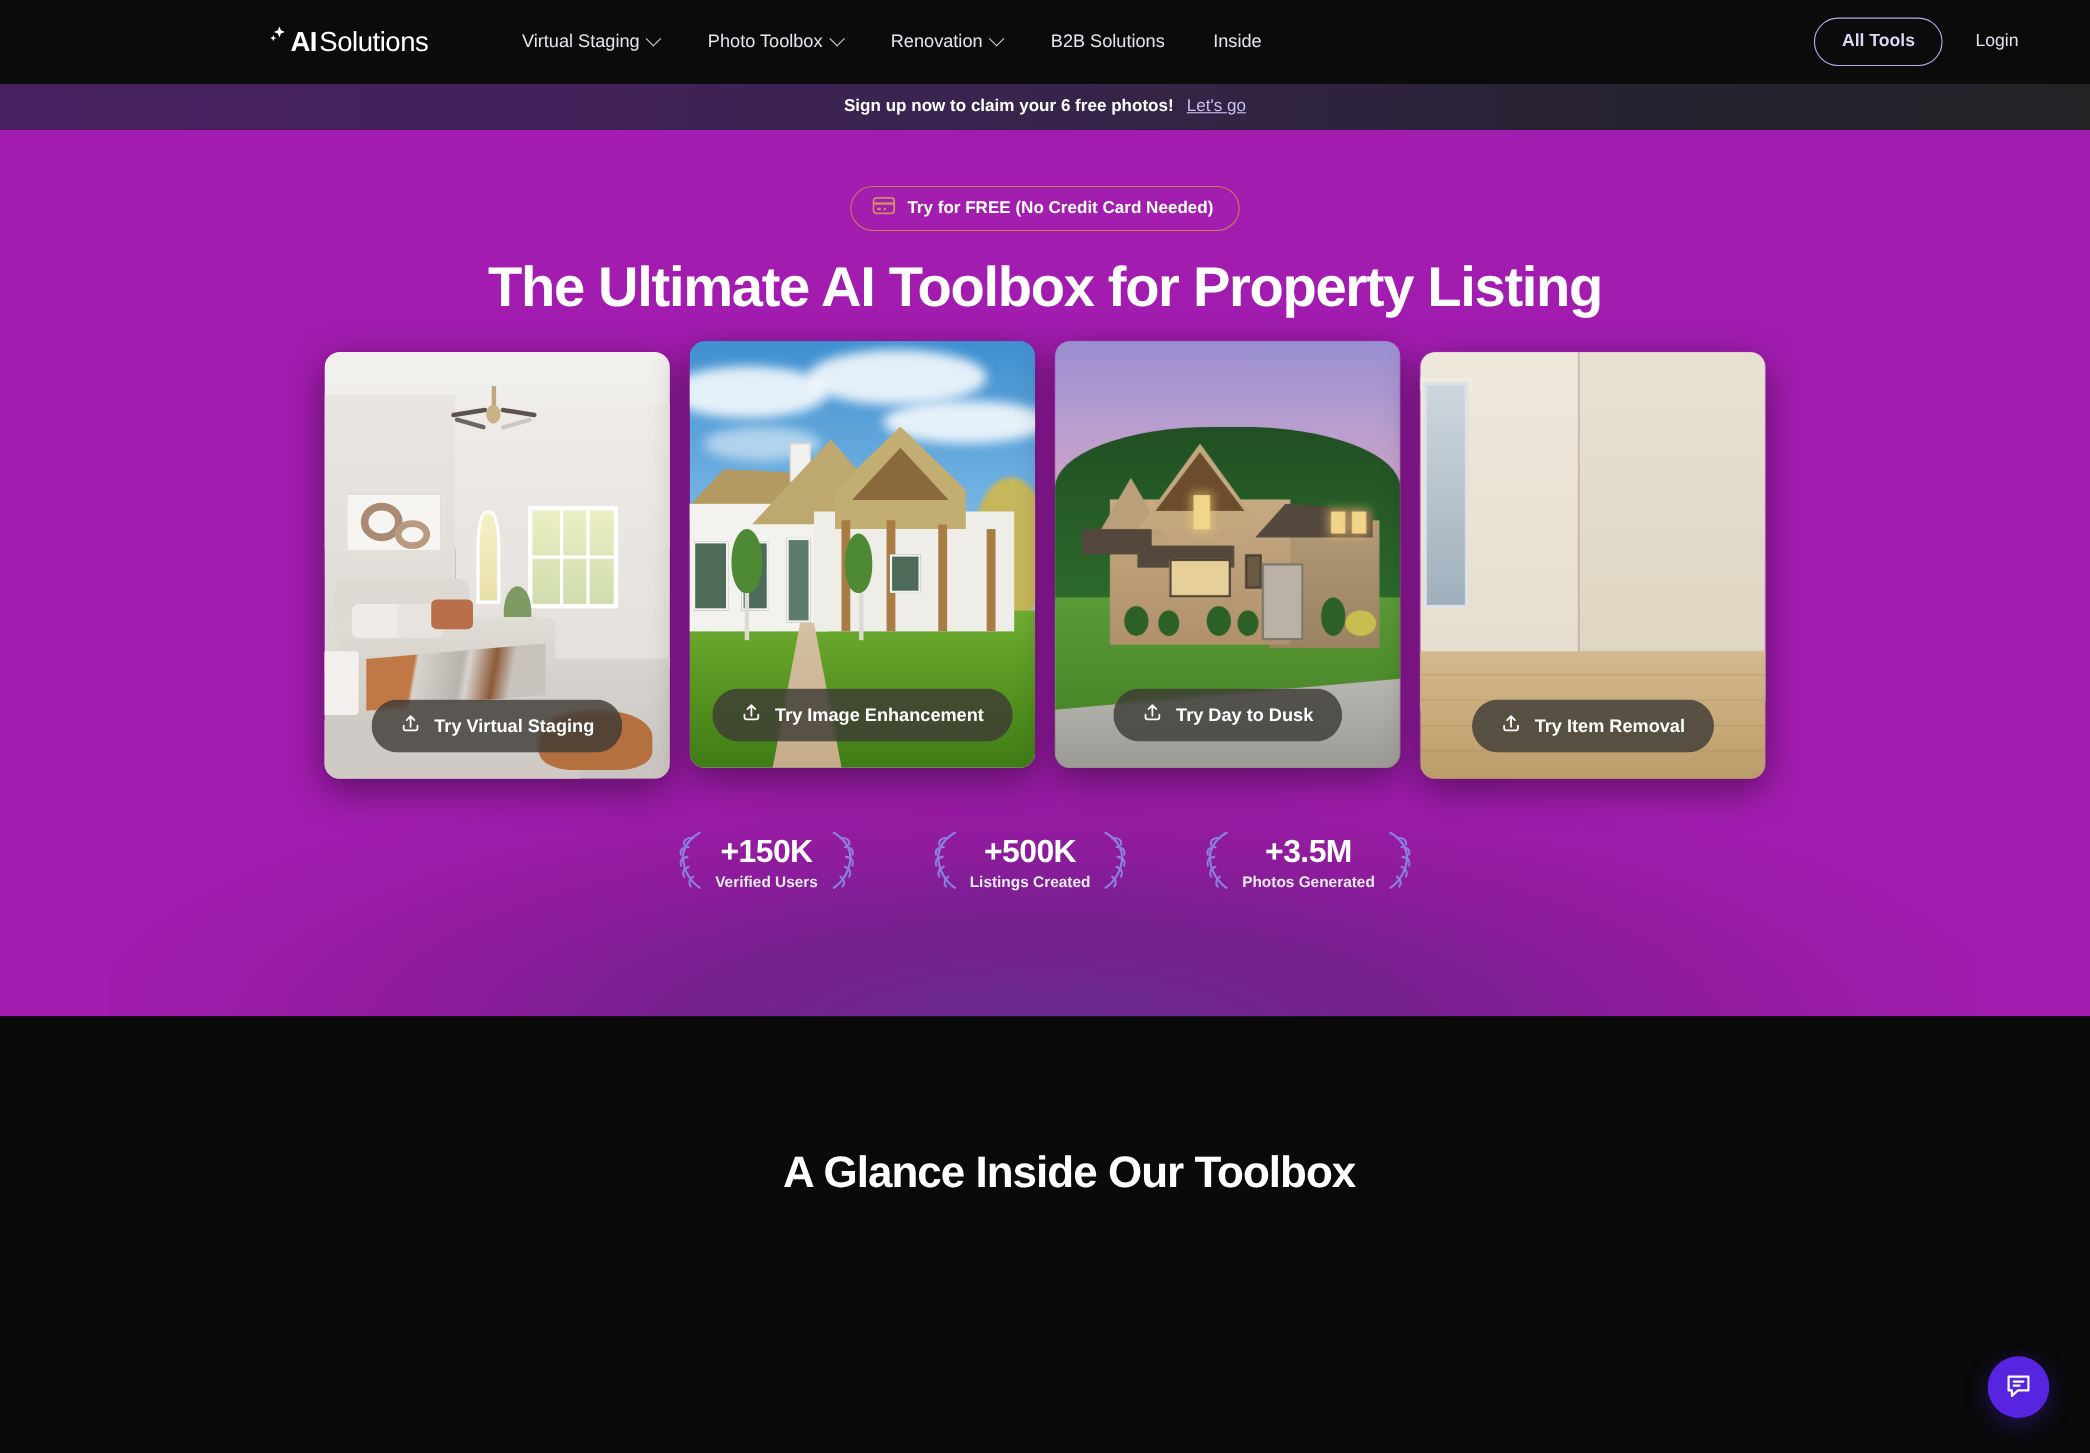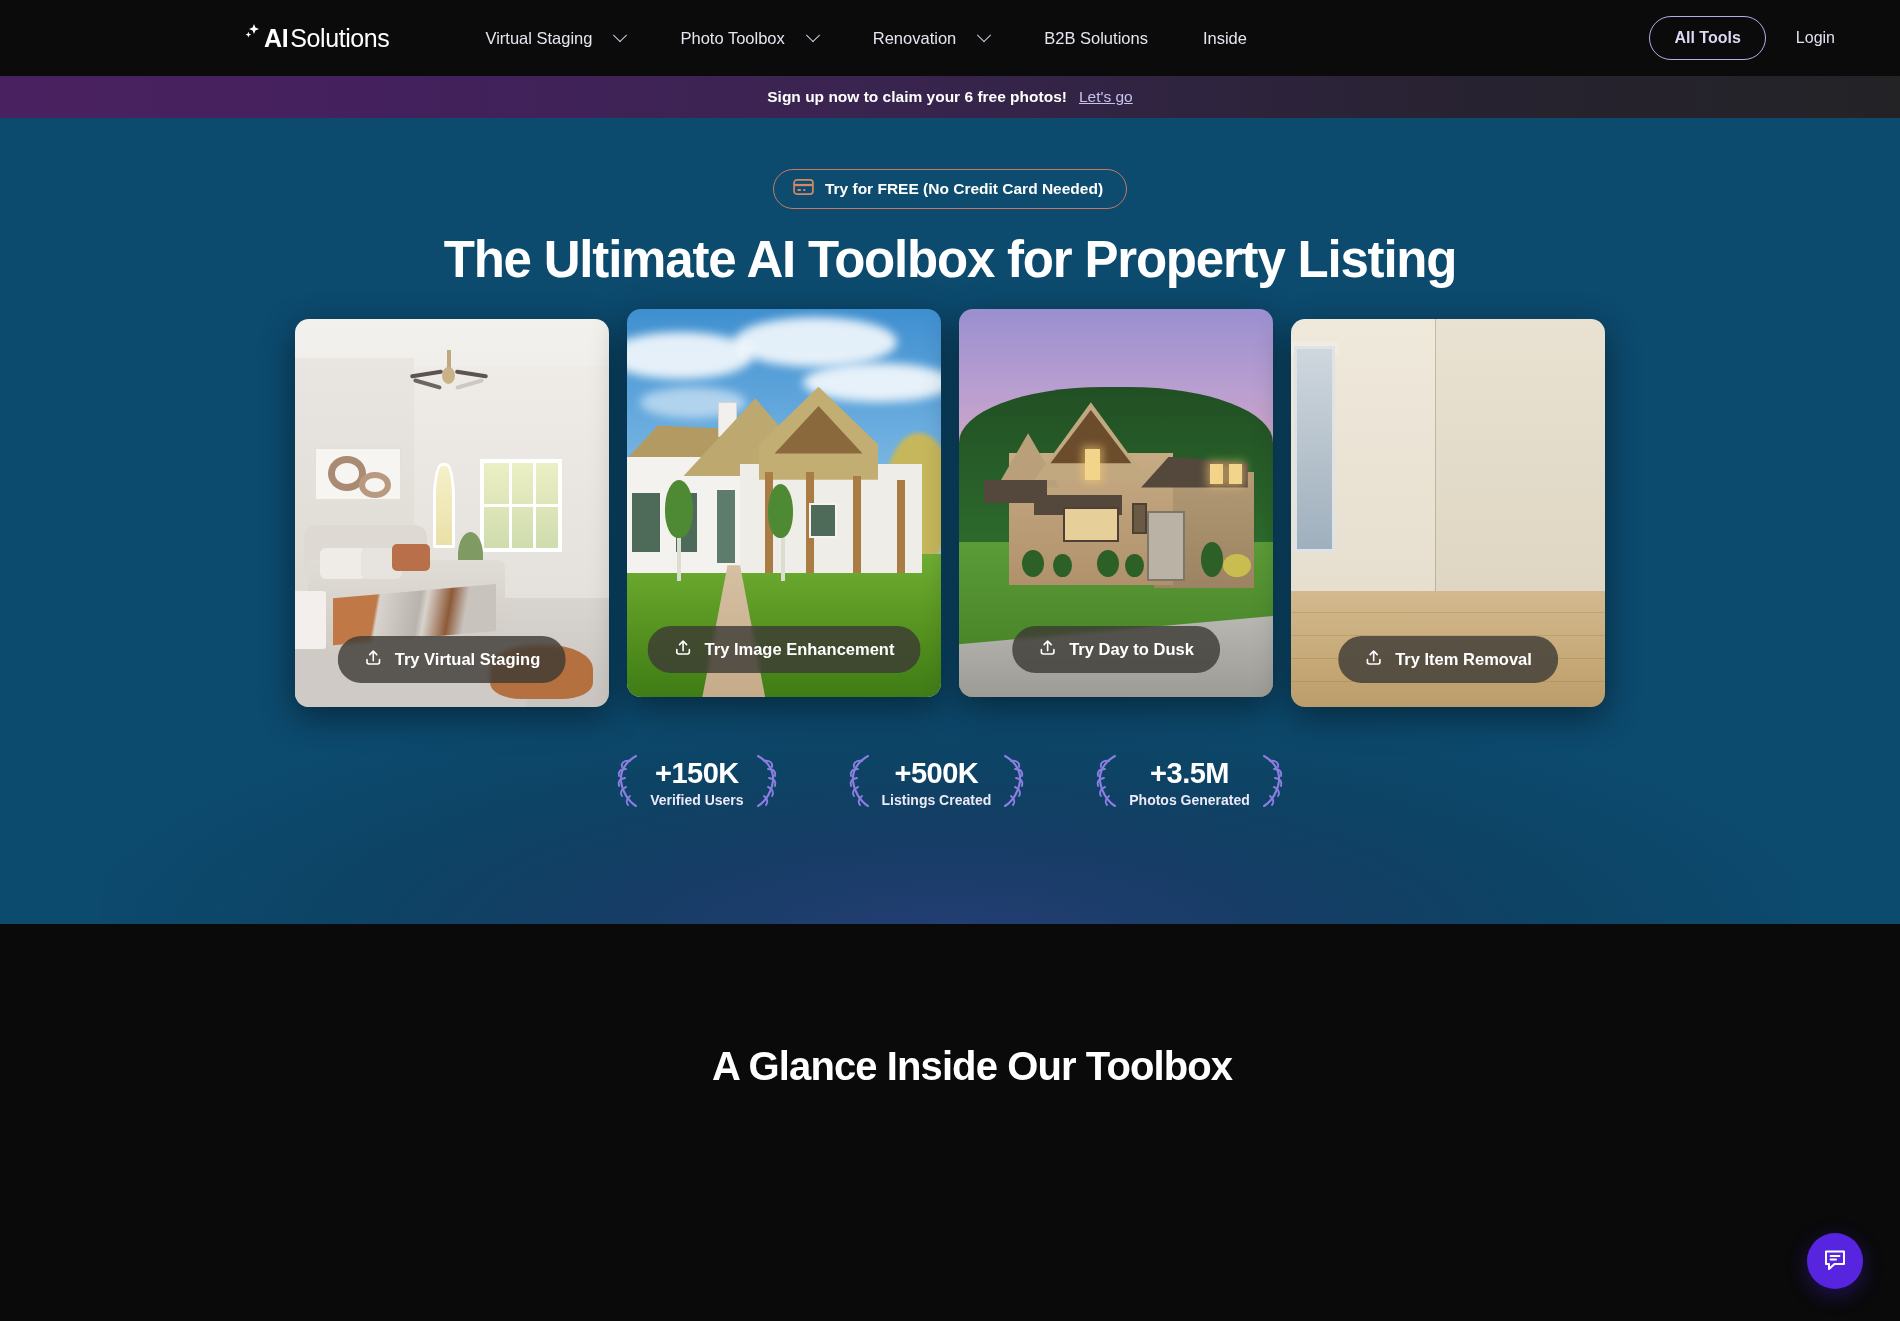--- a/index.html
+++ b/index.html
@@ -43,27 +43,26 @@
 
   .navlinks {
     display: flex;
     align-items: center;
     gap: 44px;
     margin-left: 85px;
   }
   .navlink {
     display: flex;
     align-items: center;
-    gap: 23px;
+    gap: 8px;
     color: #e6e4ef;
     font-size: 16.5px;
     font-weight: 500;
     cursor: pointer;
     white-space: nowrap;
-    margin-left: 11px;
   }
   .chev {
     display: inline-block;
     width: 10px; height: 10px;
     border-right: 1.8px solid #cfcbdd;
     border-bottom: 1.8px solid #cfcbdd;
     transform: rotate(45deg) translate(-2px,-2px);
   }
   .nav-right {
     margin-left: auto;
@@ -110,21 +109,21 @@
     font-weight: 500;
     text-decoration: underline;
     margin-left: 12px;
     cursor: pointer;
   }
 
   
   .hero {
     position: relative;
     height: 806px;
-    background: #0c4a6e;
+    background: #a21caf;
     overflow: hidden;
   }
   .hero-glow {
     position: absolute;
     left: 50%;
     top: 560px;
     transform: translateX(-50%);
     width: 1700px;
     height: 520px;
     background: radial-gradient(ellipse 52% 50% at 50% 50%, rgba(56,52,120,0.55) 0%, rgba(40,38,86,0.36) 38%, rgba(20,20,34,0.12) 68%, rgba(16,16,18,0) 100%);

